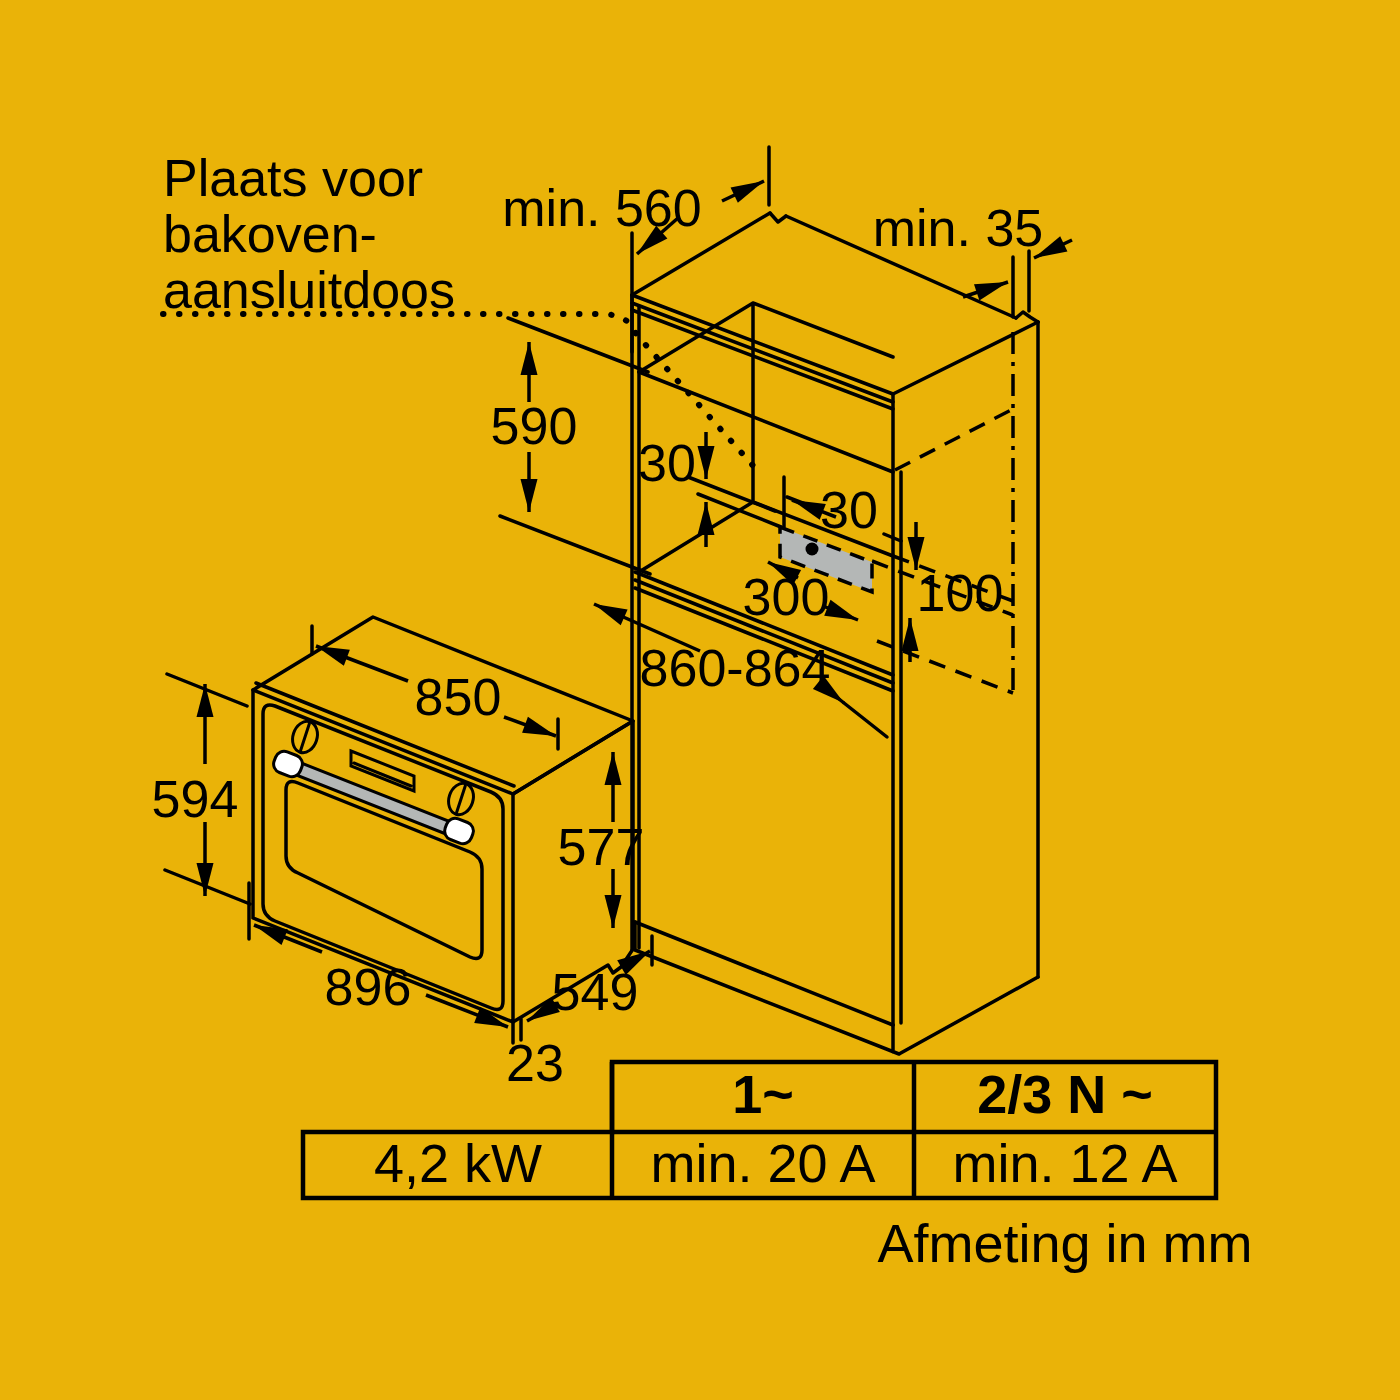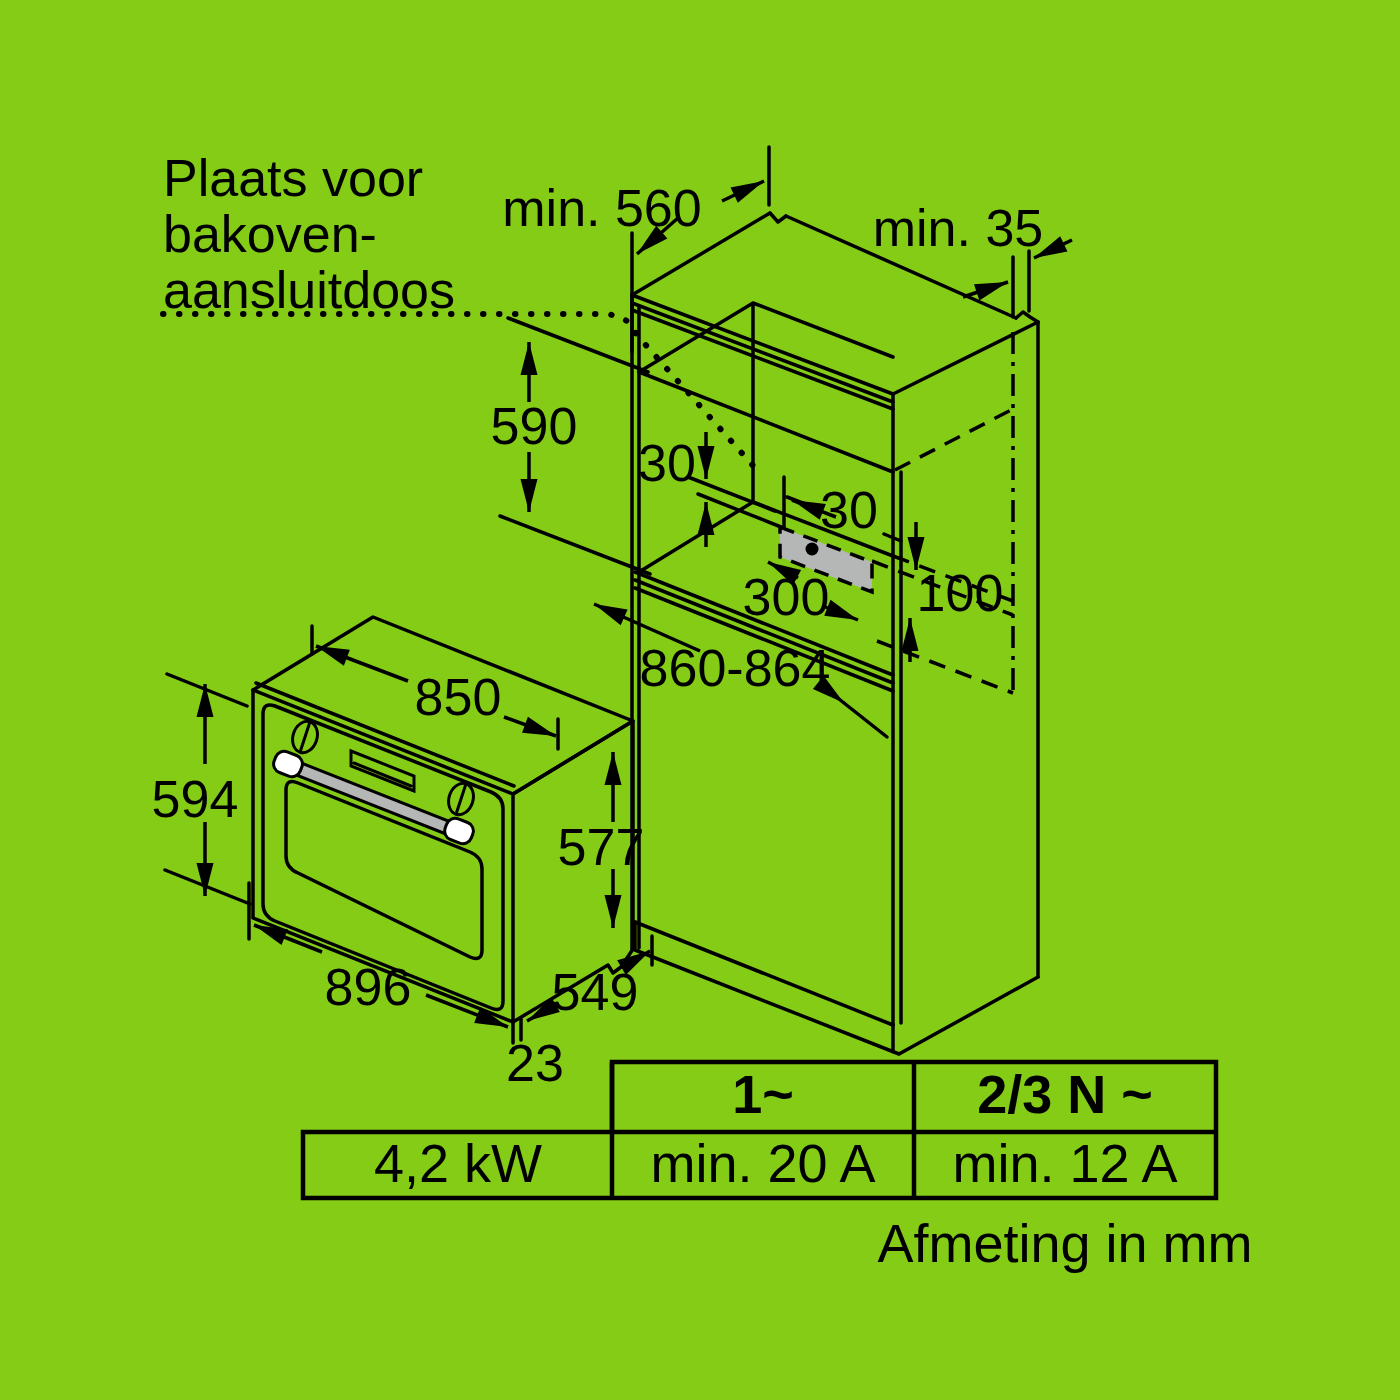--- a/index.html
+++ b/index.html
@@ -1,16 +1,16 @@
 <!DOCTYPE html>
 <html><head>
 <meta charset="utf-8">
 <style>
   html,body{margin:0;padding:0;background:#fff;}
-  .stage{width:1400px;height:1400px;background:#84cc16;position:relative;overflow:hidden;}
+  .stage{width:1400px;height:1400px;background:#eab308;position:relative;overflow:hidden;}
   svg{display:block;}
   text{font-family:"Liberation Sans","DejaVu Sans",sans-serif;fill:#000;}
   .dim{font-size:52px;}
   .note{font-size:52px;}
   .tbl{font-size:54px;}
   .tblhead{font-size:54px;font-weight:bold;}
   .foot{font-size:54px;}
   .ln{stroke:#000;stroke-width:3.5;fill:none;stroke-linecap:round;stroke-linejoin:round;}
   .lnthin{stroke:#000;stroke-width:3;fill:none;stroke-linecap:round;}
   .dash{stroke:#000;stroke-width:3.5;fill:none;stroke-dasharray:17 11;stroke-linecap:butt;}

